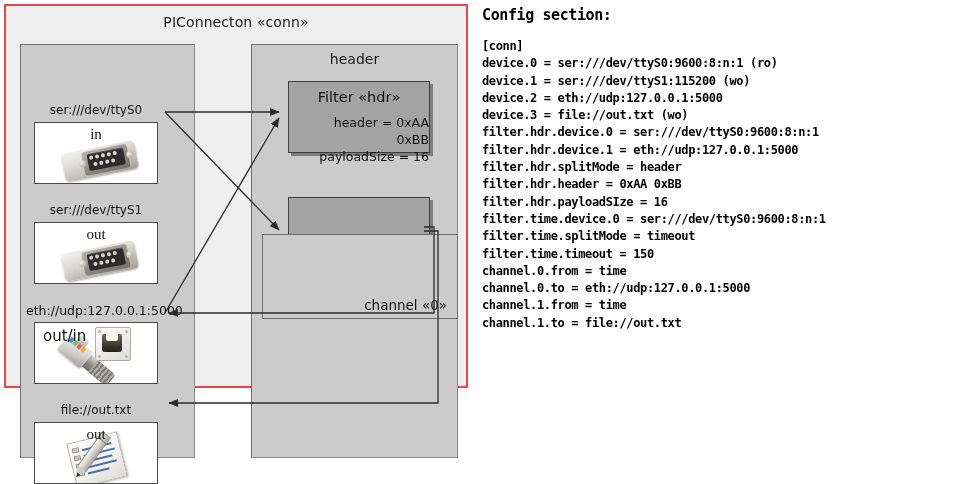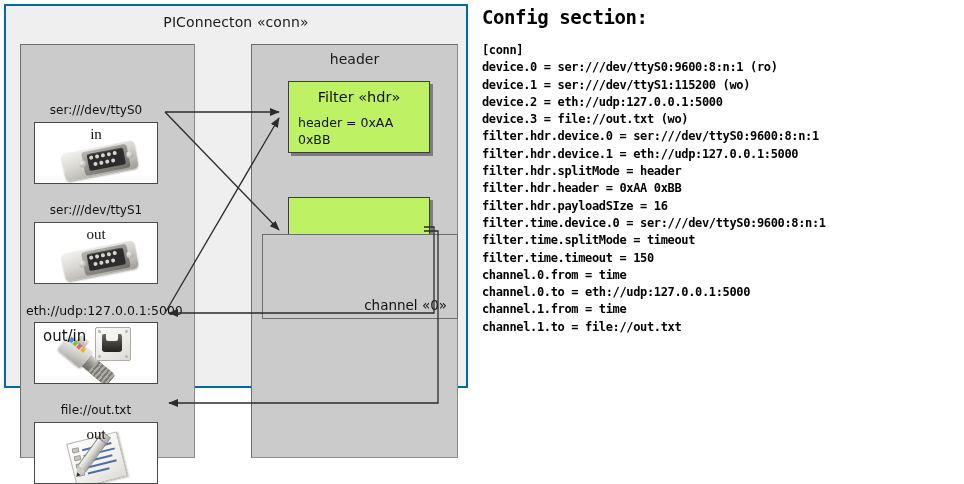--- a/index.html
+++ b/index.html
@@ -17,21 +17,21 @@
   }
 
   
   #outer-frame {
     position: absolute;
     left: 4px;
     top: 4px;
     width: 464px;
     height: 384px;
     box-sizing: border-box;
-    border: 2px solid #0369a1;
+    border: 2px solid #ef4444;
     background: #efefef;
   }
   #component-title {
     position: absolute;
     left: 0;
     top: 8px;
     width: 100%;
     text-align: center;
     font-size: 14px;
     color: #1a1a1a;
@@ -284,21 +284,21 @@
     width: 11px; height: 8px;
     background: linear-gradient(90deg,#e9e7e2,#b0aea8);
     border: 1px solid #8e8c87;
     box-sizing: border-box;
   }
 
   
   .filter-box {
     position: absolute;
     box-sizing: border-box;
-    background: #bef264;
+    background: #a3a3a3;
     border: 1px solid #3d3d3d;
     box-shadow: 3px 3px 0 0 #7d7d7d;
     padding-left: 31px;
   }
   .filter-title {
     position: absolute;
     top: 7px; left: 0;
     width: 100%;
     text-align: center;
     font-size: 14.5px;
@@ -306,21 +306,21 @@
   }
   .filter-attrs {
     position: absolute;
     left: 9px;
     font-size: 12.5px;
     color: #111111;
     line-height: 17px;
   }
   #filter-hdr  { left: 282px; top: 75px;  width: 142px; height: 72px; }
   #filter-time { left: 282px; top: 191px; width: 142px; height: 72px; }
-  #filter-hdr .filter-attrs  { top: 32px; }
+  #filter-hdr .filter-attrs  { top: 32px; text-align: right; }
   #filter-time .filter-attrs { top: 36px; }
 
   
   .channel-box {
     position: absolute;
     box-sizing: border-box;
     background: #cbcbcb;
     border: 1px solid #6e6e6e;
   }
   .channel-label {
@@ -345,21 +345,21 @@
   
   #config-section {
     position: absolute;
     left: 482px;
     top: 6px;
     width: 478px;
   }
   #config-heading {
     font-family: "DejaVu Sans Mono", monospace;
     font-weight: bold;
-    font-size: 19px;
+    font-size: 15px;
     color: #000000;
     margin: 0 0 14px 0;
     letter-spacing: -0.4px;
   }
   #config-body {
     font-family: "DejaVu Sans Mono", monospace;
     font-weight: bold;
     font-size: 12px;
     line-height: 17.3px;
     color: #000000;
@@ -478,20 +478,21 @@
   </div>
 
   <div id="filters-panel" class="panel">
     <div class="panel-title">header</div>
   </div>
 
   <div id="filter-hdr" class="filter-box">
     <div class="filter-title">Filter «hdr»</div>
     <div class="filter-attrs">
       <div>header = 0xAA 0xBB</div>
+      <div>payloadSize = 16</div>
     </div>
   </div>
 
   <div id="filter-time" class="filter-box">
     <div class="filter-attrs">
       <div>timeout = 150 ms</div>
     </div>
   </div>
 
   <div id="channel-0" class="channel-box">

